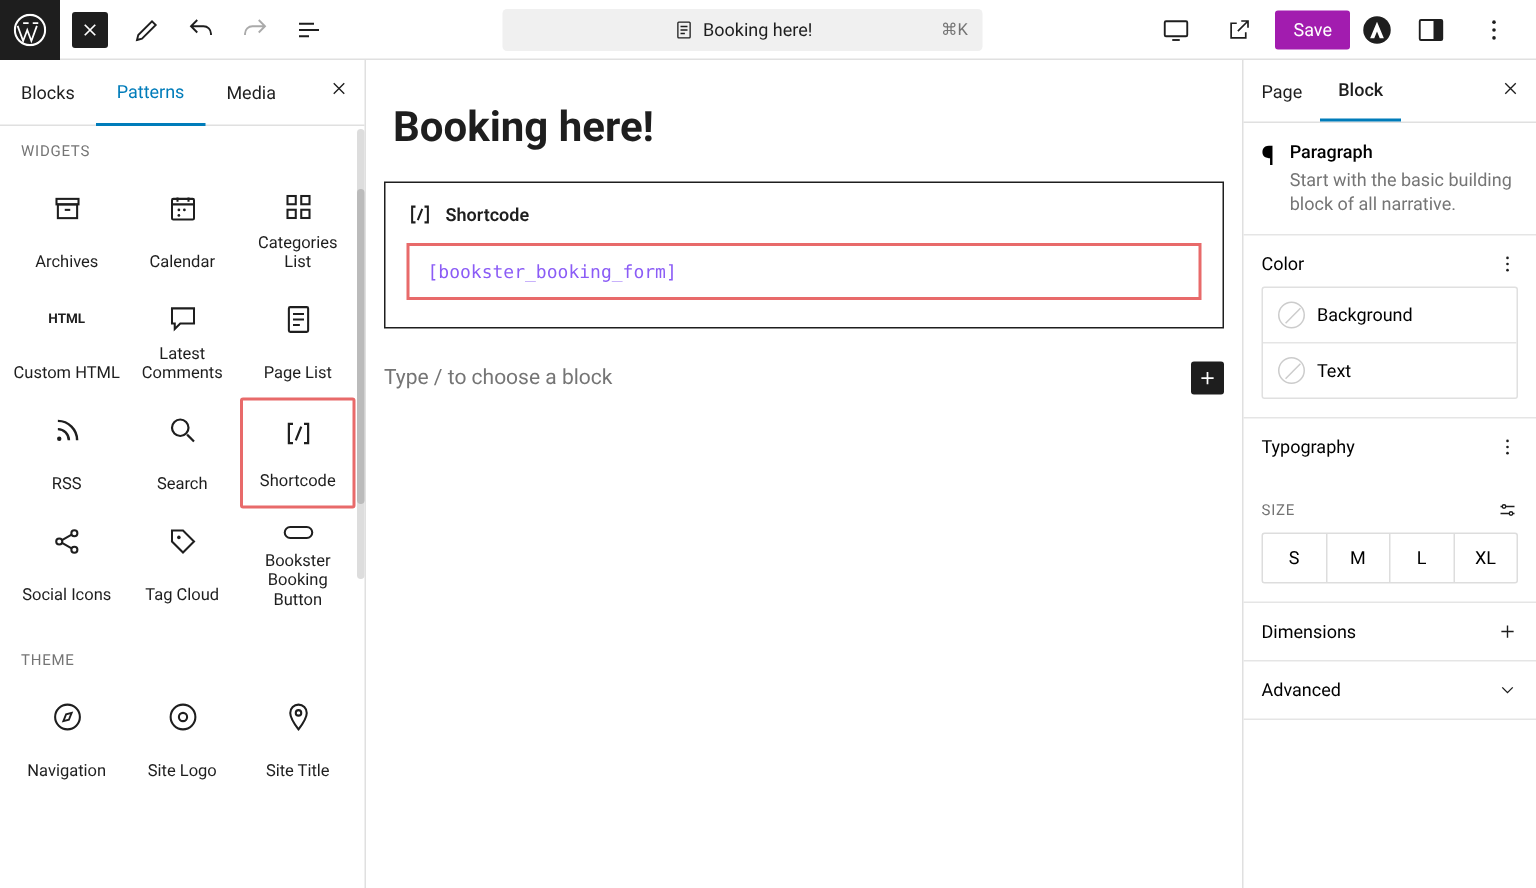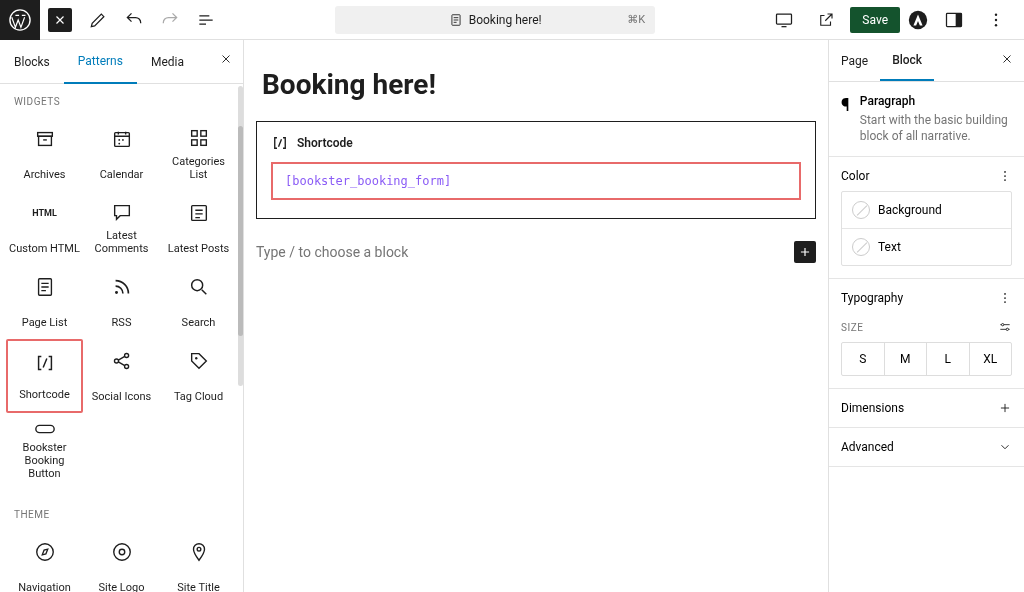--- a/index.html
+++ b/index.html
@@ -8,21 +8,21 @@
   .topbar { height: 40px; border-bottom: 1px solid #e0e0e0; display: flex; align-items: center; }
   .topbar-left { display: flex; align-items: center; height: 100%; }
   .wp-logo { width: 40px; height: 40px; background: #1e1e1e; display: flex; align-items: center; justify-content: center; color: #fff; }
   .close-btn { width: 24px; height: 24px; background: #1e1e1e; color: #fff; border-radius: 2px; display: flex; align-items: center; justify-content: center; font-size: 16px; margin: 0 8px; cursor: pointer; }
   .icon-btn { width: 36px; height: 36px; display: flex; align-items: center; justify-content: center; color: #1e1e1e; cursor: pointer; }
   .icon-btn.dim { color: #aaa; }
   .topbar-center { flex: 1; display: flex; justify-content: center; }
   .doc-pill { width: 320px; height: 28px; background: #f0f0f0; border-radius: 3px; display: flex; align-items: center; justify-content: center; gap: 6px; font-size: 12px; color: #1e1e1e; position: relative; }
   .doc-pill .kbd { position: absolute; right: 10px; color: #757575; font-size: 11px; }
   .topbar-right { display: flex; align-items: center; gap: 6px; padding-right: 10px; }
-  .save-btn { background: #14532d; color: #fff; border: none; padding: 6px 12px; border-radius: 2px; font-size: 12px; cursor: pointer; }
+  .save-btn { background: #a21caf; color: #fff; border: none; padding: 6px 12px; border-radius: 2px; font-size: 12px; cursor: pointer; }
   .round-ico { width: 24px; height: 24px; display: flex; align-items: center; justify-content: center; }
   
   .main { flex: 1; display: flex; min-height: 0; }
   
   .left { width: 244px; border-right: 1px solid #e0e0e0; display: flex; flex-direction: column; position: relative; }
   .tabs { display: flex; border-bottom: 1px solid #e0e0e0; font-size: 12px; position: relative; height: 44px; align-items: center; }
   .tab { padding: 14px 14px; cursor: pointer; color: #1e1e1e; }
   .tab.active { color: #007cba; border-bottom: 2px solid #007cba; margin-bottom: -1px; }
   .tab-close { position: absolute; right: 10px; top: 12px; cursor: pointer; }
   .section-title { font-size: 10px; color: #757575; padding: 12px 14px 6px; letter-spacing: 0.5px; }
@@ -58,21 +58,21 @@
   .para-head .ptext .ptitle { font-weight: 500; margin-bottom: 4px; }
   .para-head .ptext .pdesc { color: #757575; line-height: 1.35; }
   .color-list { border: 1px solid #e0e0e0; border-radius: 2px; margin-top: 8px; }
   .color-row { display: flex; align-items: center; gap: 8px; padding: 9px 10px; border-bottom: 1px solid #e5e5e5; cursor: pointer; }
   .color-row:last-child { border-bottom: none; }
   .swatch { width: 18px; height: 18px; border-radius: 50%; border: 1px solid #ccc; position: relative; }
   .swatch::after { content: ""; position: absolute; left: 2px; top: 8px; width: 14px; height: 1px; background: #ccc; transform: rotate(-45deg); }
   .size-row { display: flex; border: 1px solid #ddd; border-radius: 2px; margin-top: 8px; height: 34px; }
   .size-cell { flex: 1; display: flex; align-items: center; justify-content: center; border-right: 1px solid #ddd; cursor: pointer; }
   .size-cell:last-child { border-right: none; }
-  .size-label { font-size: 10px; color: #757575; letter-spacing: 0.5px; margin-top: 15px; display: flex; justify-content: space-between; align-items: center; }
+  .size-label { font-size: 10px; color: #757575; letter-spacing: 0.5px; margin-top: 28px; display: flex; justify-content: space-between; align-items: center; }
   svg { display: block; }
 </style>
 </head>
 <body>
 
 <div class="topbar">
   <div class="topbar-left">
     <div class="wp-logo">
       <svg width="22" height="22" viewBox="0 0 24 24">
           <circle cx="12" cy="12" r="11" fill="none" stroke="#fff" stroke-width="1.5"></circle>
@@ -207,29 +207,20 @@
         <span class="bicon">
             <svg width="22" height="22" viewBox="0 0 24 24">
               <path d="M4 5h16v11H10l-4 4v-4H4z" fill="none" stroke="#1e1e1e" stroke-width="1.5"></path>
             </svg>
           </span>
         <span class="blabel">Latest Comments</span>
       </div>
       <div class="block-item">
         <span class="bicon">
             <svg width="22" height="22" viewBox="0 0 24 24">
-              <rect x="4" y="4" width="16" height="16" rx="1" fill="none" stroke="#1e1e1e" stroke-width="1.5"></rect>
-              <path d="M8 9h8M8 13h8M8 17h5" stroke="#1e1e1e" stroke-width="1.5"></path>
-            </svg>
-          </span>
-        <span class="blabel">Latest Posts</span>
-      </div>
-      <div class="block-item">
-        <span class="bicon">
-            <svg width="22" height="22" viewBox="0 0 24 24">
               <rect x="5" y="3" width="14" height="18" rx="1" fill="none" stroke="#1e1e1e" stroke-width="1.5"></rect>
               <path d="M8 8h8M8 12h8M8 16h5" stroke="#1e1e1e" stroke-width="1.5"></path>
             </svg>
           </span>
         <span class="blabel">Page List</span>
       </div>
       <div class="block-item">
         <span class="bicon">
             <svg width="22" height="22" viewBox="0 0 24 24">
               <path d="M5 5a14 14 0 0114 14M5 11a8 8 0 018 8" fill="none" stroke="#1e1e1e" stroke-width="1.8"></path>

